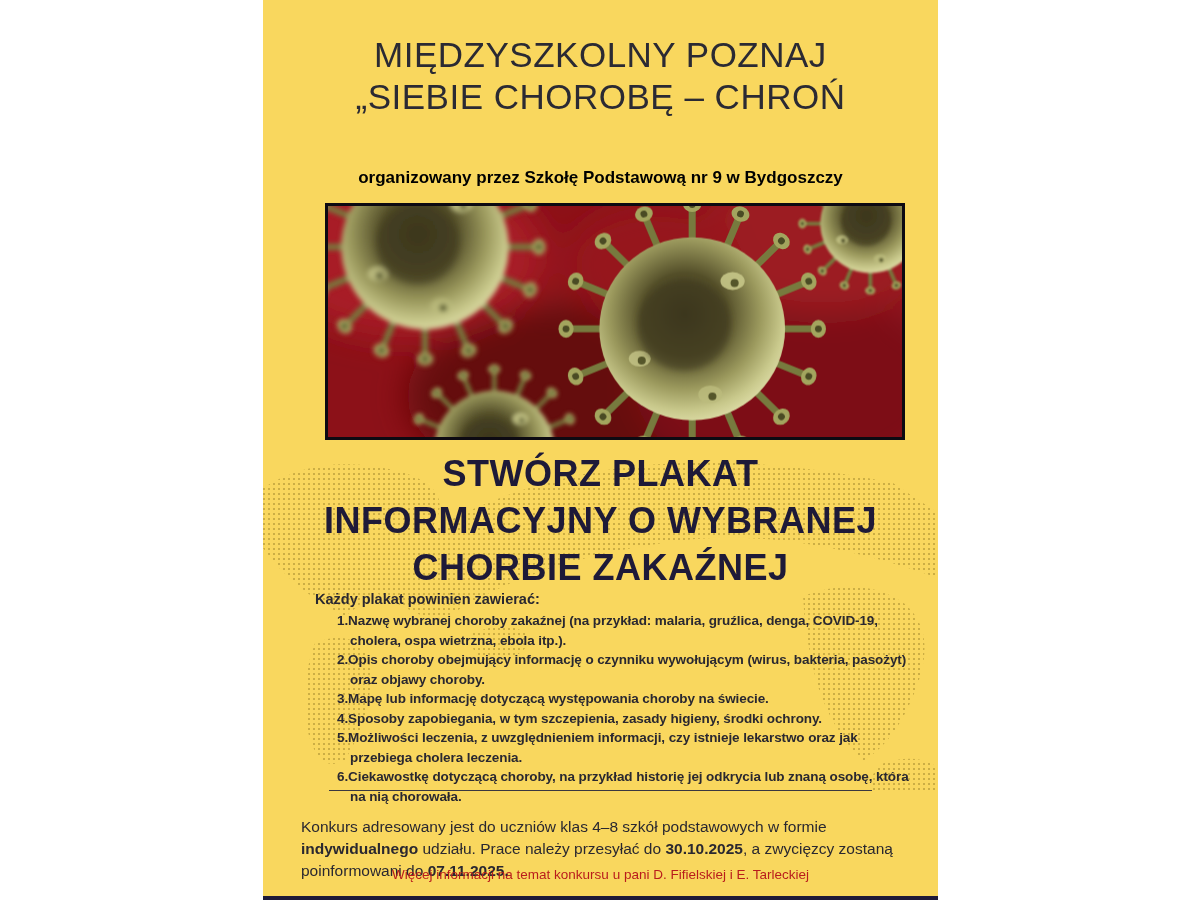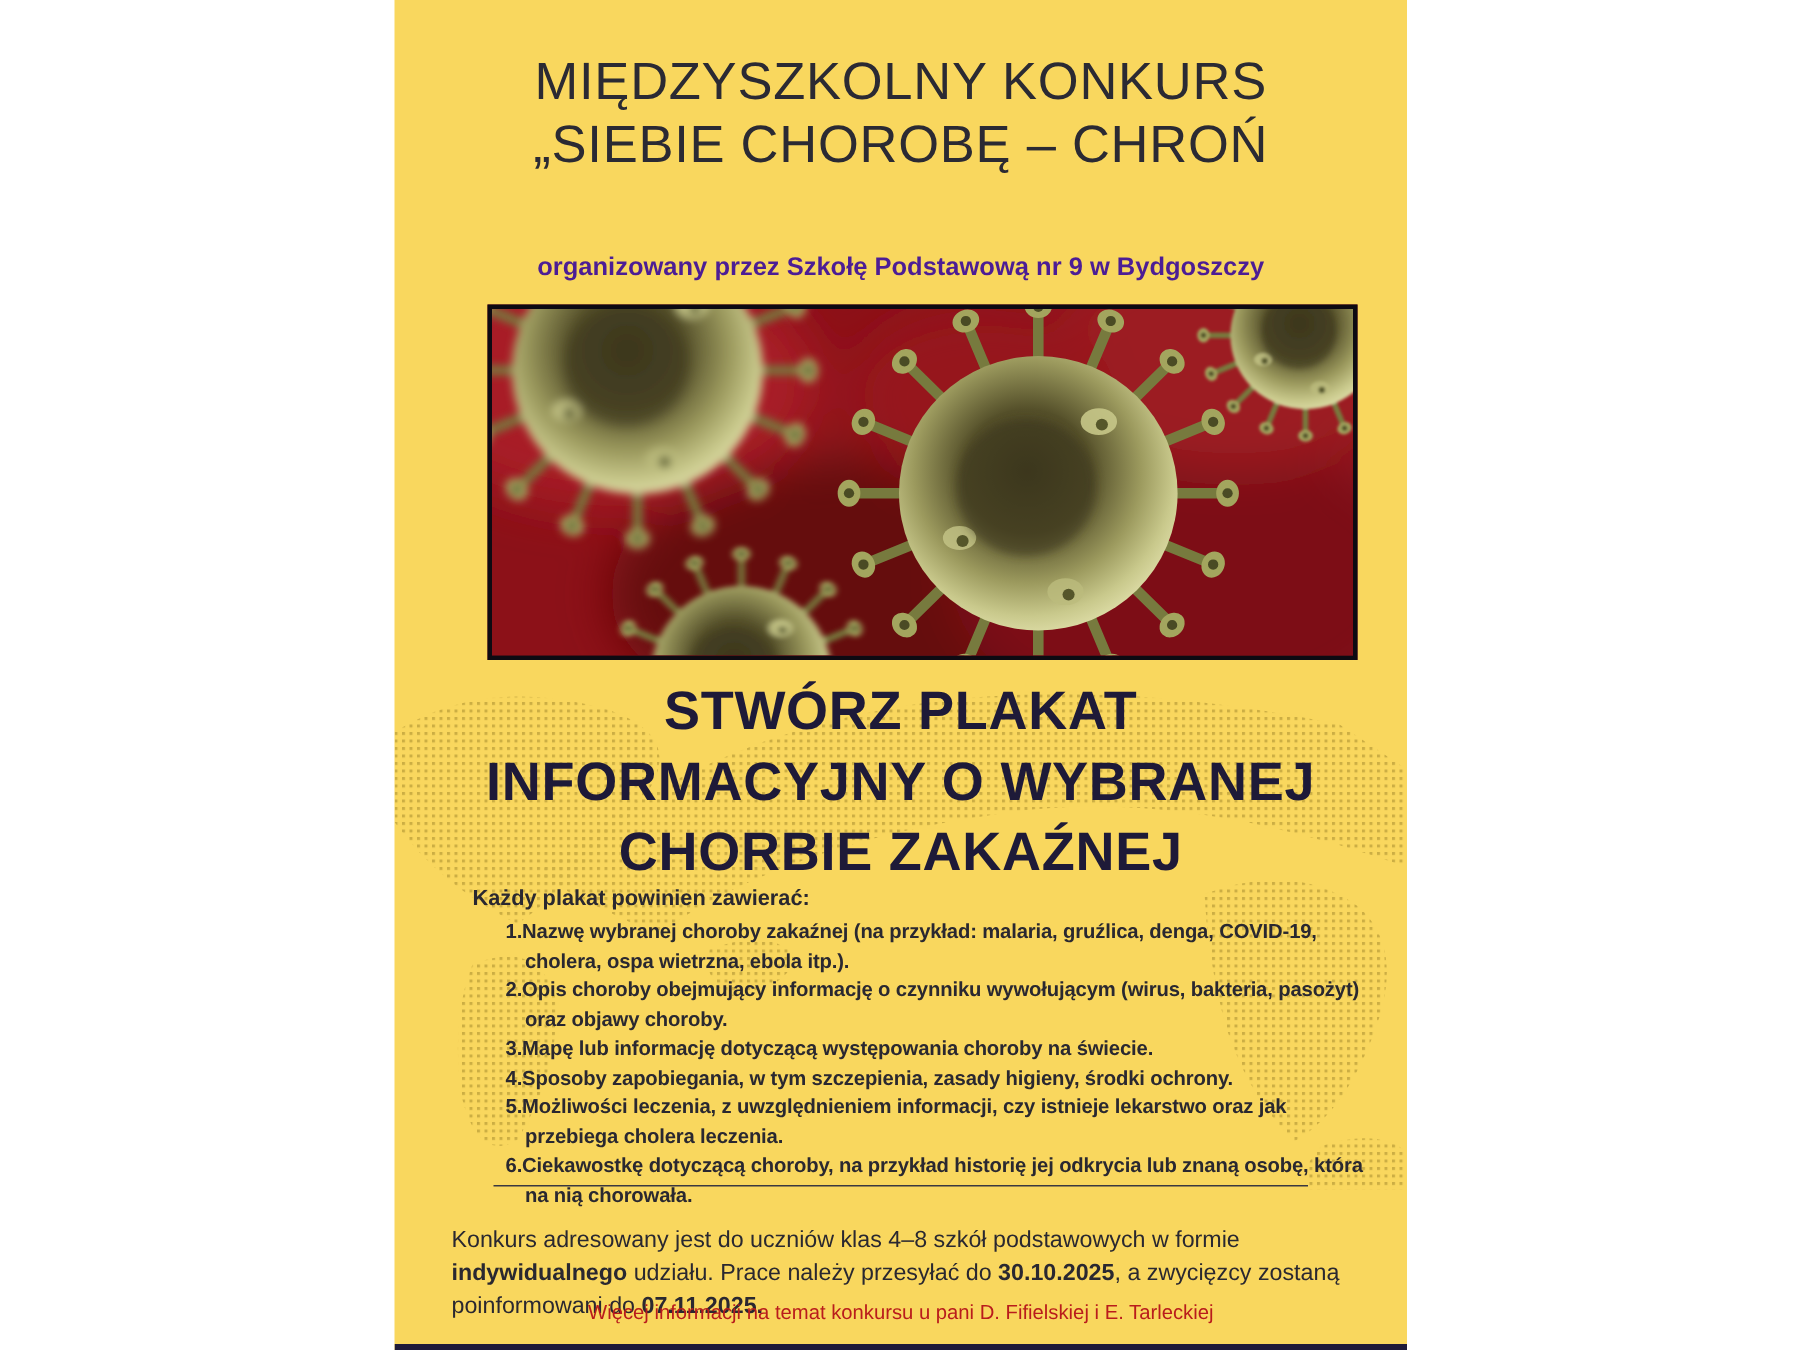--- a/index.html
+++ b/index.html
@@ -3,21 +3,21 @@
 <meta charset="utf-8">
 <style>
   html,body{margin:0;padding:0;background:#ffffff;}
   .canvas{position:relative;width:1200px;height:900px;background:#ffffff;overflow:hidden;
           font-family:"Liberation Sans", sans-serif;}
   .poster{position:absolute;left:263px;top:0;width:675px;height:900px;background:#F9D75E;overflow:hidden;}
 
   .title{position:absolute;top:34px;left:0;right:0;text-align:center;
          font-size:35px;line-height:42px;letter-spacing:0.5px;color:#2B2A33;font-weight:400;z-index:2;}
   .subtitle{position:absolute;top:168px;left:0;right:0;text-align:center;
-            font-weight:700;font-size:17px;color:#4c1d95;z-index:2;}
+            font-weight:700;font-size:17px;color:#000000;z-index:2;}
 
   .photo{position:absolute;left:62px;top:203px;width:580px;height:237px;box-sizing:border-box;
          border:3px solid #0d0a12;background:#8c1118;overflow:hidden;z-index:2;}
   .photo svg{display:block;width:100%;height:100%;}
 
   .worldmap{position:absolute;left:0;top:428px;width:675px;height:365px;z-index:0;opacity:0.55;}
 
   .heading{position:absolute;top:450px;left:0;right:0;text-align:center;
            font-weight:700;font-size:36px;line-height:47px;letter-spacing:0.5px;color:#1E1A38;z-index:2;}
 
@@ -37,21 +37,21 @@
           font-size:13.5px;color:#b91c1c;z-index:2;}
   .bottom-bar{position:absolute;bottom:0;left:0;width:100%;height:4px;background:#1E1A38;z-index:3;}
 </style>
 </head>
 <body>
 
 <div class="canvas">
   <div class="poster" style="background: rgb(249, 215, 94);">
 
     <div class="title" style="color: rgb(43, 42, 51);">
-        <div>MIĘDZYSZKOLNY KONKURS</div>
+        <div>MIĘDZYSZKOLNY POZNAJ</div>
         <div>„SIEBIE CHOROBĘ – CHROŃ</div>
       </div>
 
     <div class="subtitle">organizowany przez Szkołę Podstawową nr 9 w Bydgoszczy</div>
 
     <div class="photo" role="img" aria-label="3D render of spiked virus particles on a red background">
       <svg viewBox="0 0 580 237" preserveAspectRatio="none">
         <defs>
           <filter id="b2">
               <feGaussianBlur stdDeviation="2"></feGaussianBlur>

